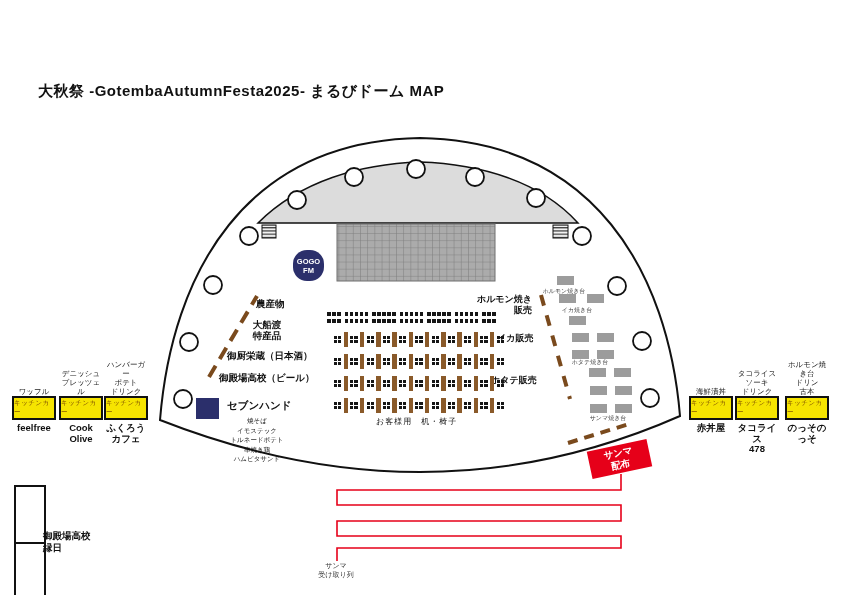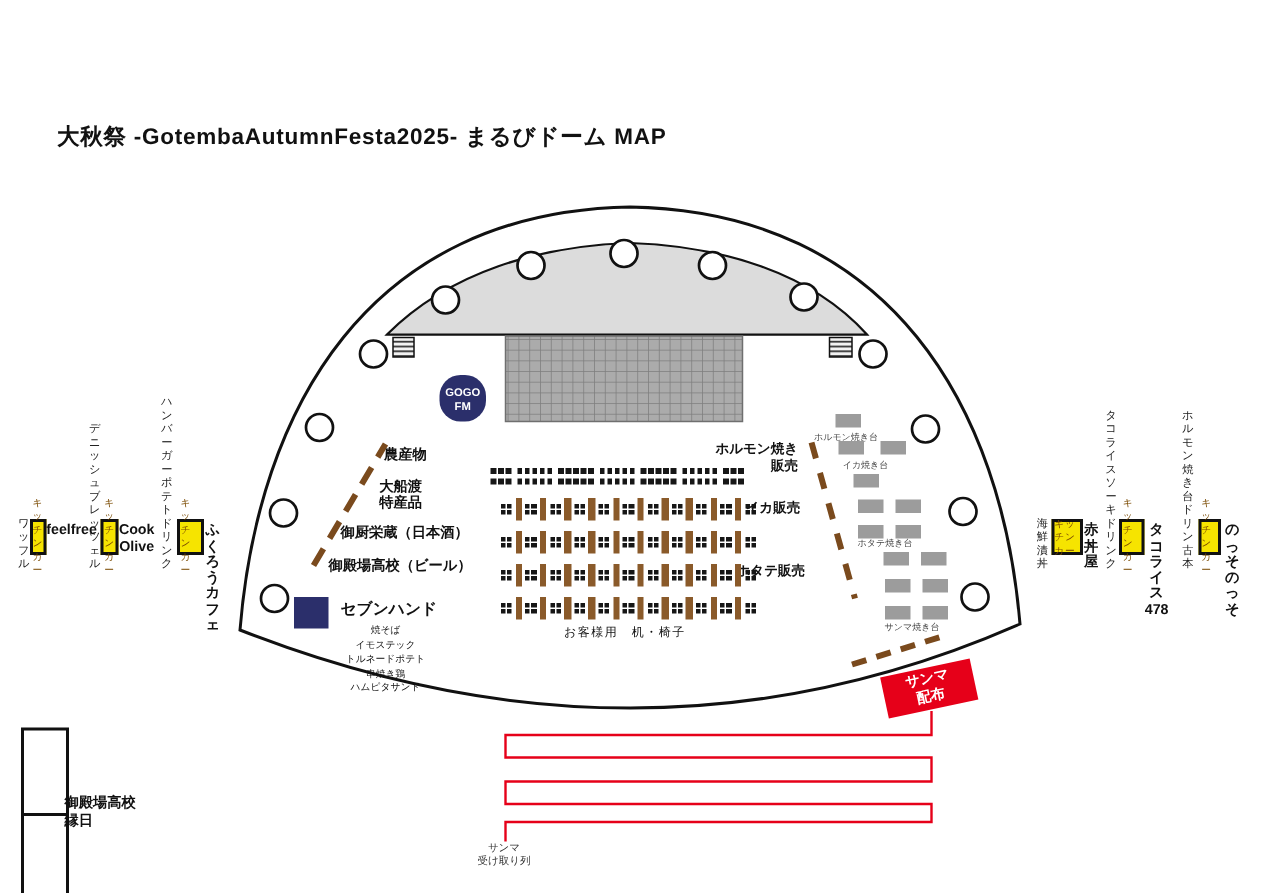--- a/index.html
+++ b/index.html
@@ -53,21 +53,21 @@
   #queue-label{left:306px;top:513px;width:60px;font-size:7px;line-height:9px;text-align:center;color:#333;}
   #notice{left:362px;top:520px;font-size:9.5px;font-weight:bold;color:#e60019;
           line-height:12.5px;padding-left:12px;text-indent:-12px;width:230px;}
   
   .school-rect{position:absolute;width:28px;background:#fff;border:2.5px solid #111;}
   #school-rect-1{left:14px;top:437px;height:55px;}
   #school-rect-2{left:14px;top:494px;height:56px;}
   #school-label{left:43px;top:482px;width:54px;font-size:9.5px;
                 font-weight:bold;line-height:11.5px;}
   
-  .truck{position:absolute;top:298px;width:44px;display:flex;}
+  .truck{position:absolute;top:314px;width:44px;display:flex;flex-direction:column;}
   .truck .menu{height:34px;display:flex;flex-direction:column;justify-content:flex-end;
                font-size:7.5px;line-height:9px;text-align:center;color:#222;}
   .truck .tbox{height:20px;background:#f6e400;border:2px solid #111;display:flex;
                align-items:center;justify-content:center;font-size:6.5px;color:#7a4a00;
                letter-spacing:.5px;}
   .truck .tname{margin-top:3px;font-size:9.5px;font-weight:bold;text-align:center;line-height:10.5px;}
   #truck-l1{left:12px;}  #truck-l2{left:59px;}  #truck-l3{left:104px;}
   #truck-r1{left:689px;} #truck-r2{left:735px;} #truck-r3{left:785px;}
 </style>
 </head>

